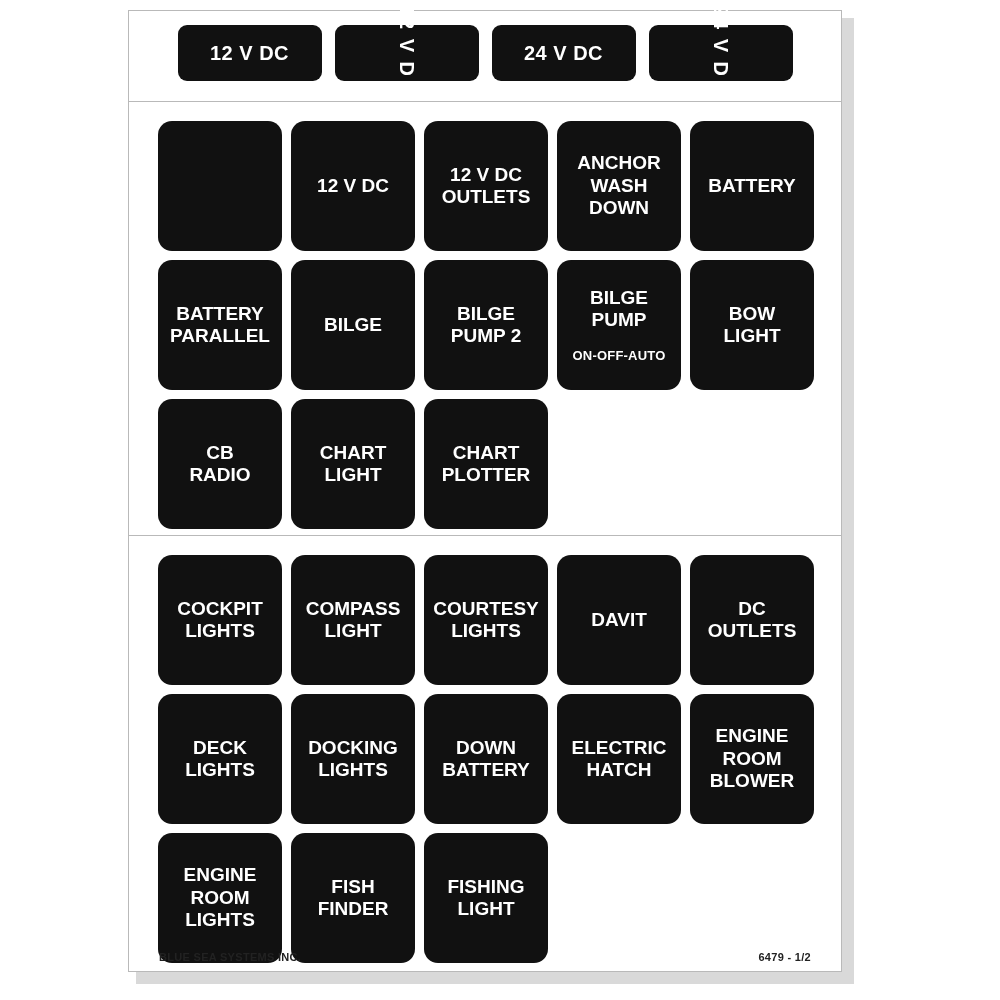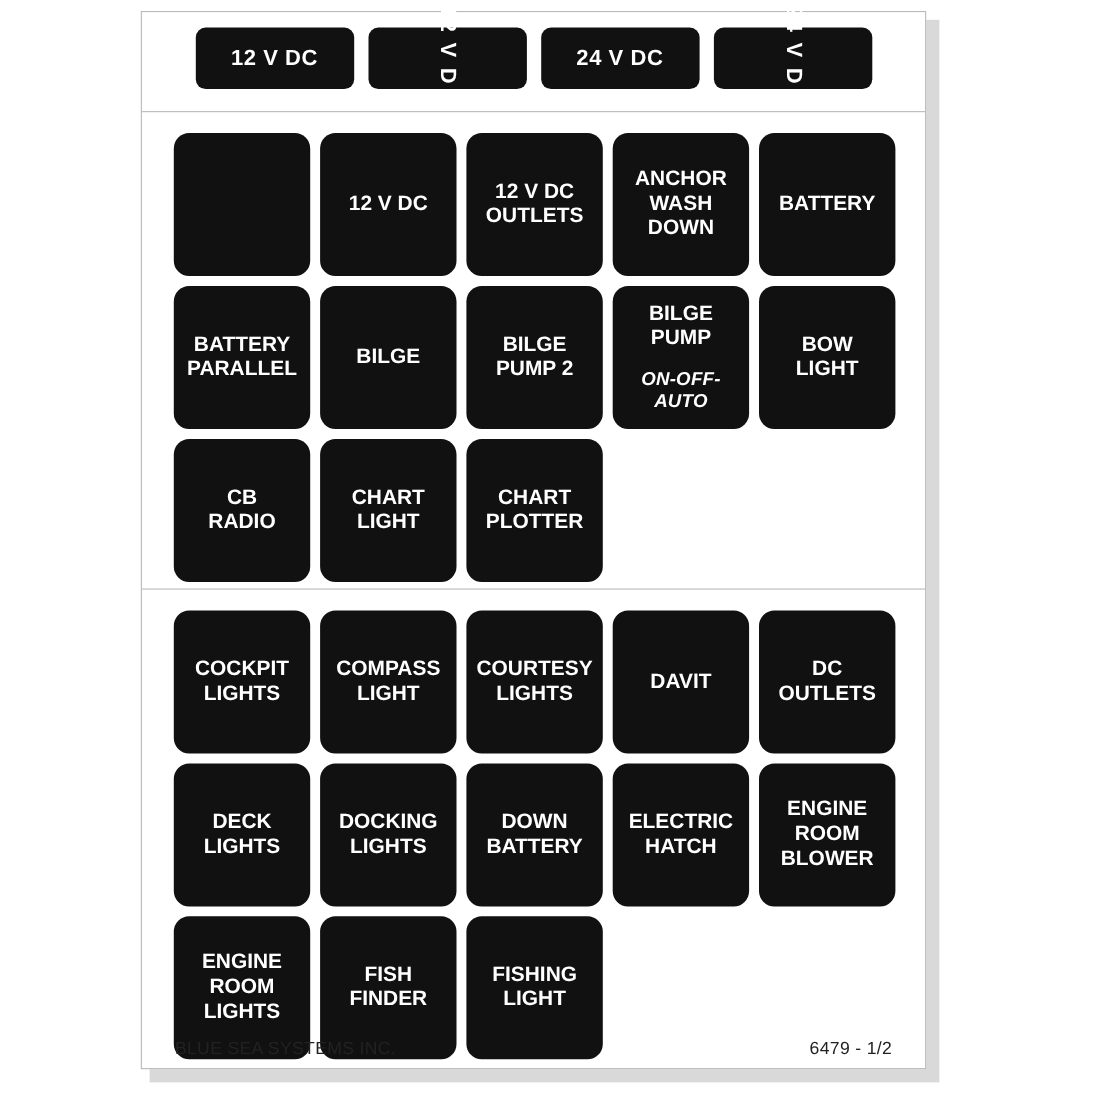--- a/index.html
+++ b/index.html
@@ -104,41 +104,41 @@
     text-align: center;
     font-size: 19px;
     font-weight: bold;
     line-height: 1.18;
     padding: 4px 6px;
     box-sizing: border-box;
   }
   .label .line { display: block; }
   .label .sub {
     display: block;
-    font-size: 17px;
+    font-size: 13px;
     font-weight: bold;
     letter-spacing: 0.2px;
     margin-top: 16px;
-    font-style: italic;
   }
   .label.blank { color: transparent; }
 
   .footer {
     position: absolute;
     left: 0;
     bottom: 8px;
     width: 100%;
     padding: 0 30px;
     box-sizing: border-box;
     display: flex;
     justify-content: space-between;
     align-items: flex-end;
-    font-size: 16px;
+    font-size: 11px;
     color: #222222;
     letter-spacing: 0.3px;
+    font-weight: bold;
   }
 </style>
 </head>
 <body>
 
 <div id="sheet-wrap">
   <div class="page-shadow"></div>
 
   <div class="sheet">
 

